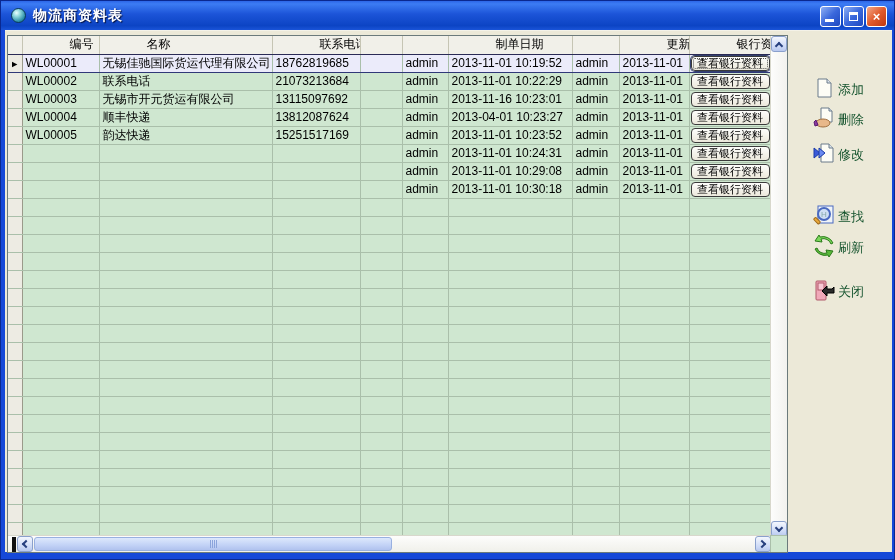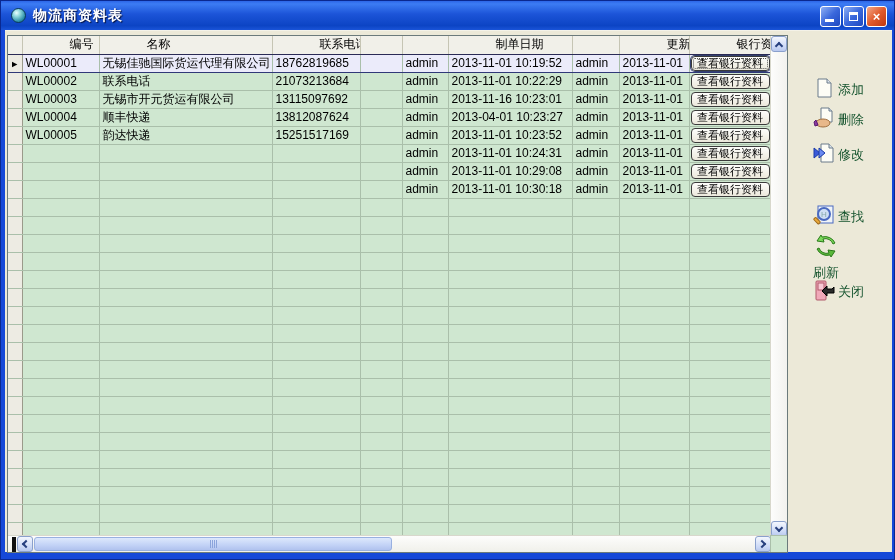--- a/index.html
+++ b/index.html
@@ -523,21 +523,21 @@
         </div>
         <div class="action-item" style="top: 173px;">
           <span><svg width="22" height="22" viewBox="0 0 22 22">
               <rect x="5" y="2" width="15" height="17" fill="#f0f4f8" stroke="#4a6ac0"></rect>
               <circle cx="11" cy="10" r="6" fill="#cfe0f4" stroke="#4a6ac0" stroke-width="2"></circle>
               <text x="11" y="13" font-size="8" fill="#8aa" text-anchor="middle" font-family="sans-serif">H</text>
               <rect x="1" y="15" width="7" height="3" rx="1" transform="rotate(45 4 16)" fill="#e8a83a" stroke="#a06a1a"></rect>
             </svg></span>
           <span class="action-label">查找</span>
         </div>
-        <div class="action-item" style="top: 204px; flex-direction: column;">
+        <div class="action-item" style="top: 204px;">
           <span><svg width="22" height="22" viewBox="0 0 22 22">
               <path d="M4 13a8 8 0 0 0 10 5l-1-3 7 1-4 6-1-2a11 11 0 0 1-13-6z" fill="#5ab83a" stroke="#2a7a1a"></path>
               <path d="M18 9A8 8 0 0 0 8 4l1 3-7-1 4-6 1 2a11 11 0 0 1 13 6z" fill="#7ad85a" stroke="#2a7a1a"></path>
             </svg></span>
           <span class="action-label">刷新</span>
         </div>
         <div class="action-item" style="top: 248px; text-align: right;">
           <span><svg width="22" height="22" viewBox="0 0 22 22">
               <rect x="3" y="2" width="10" height="19" rx="1" fill="#f0a8b8" stroke="#b05a6a"></rect>
               <rect x="5" y="4" width="6" height="7" fill="#f8c8d4" stroke="#b05a6a"></rect>

